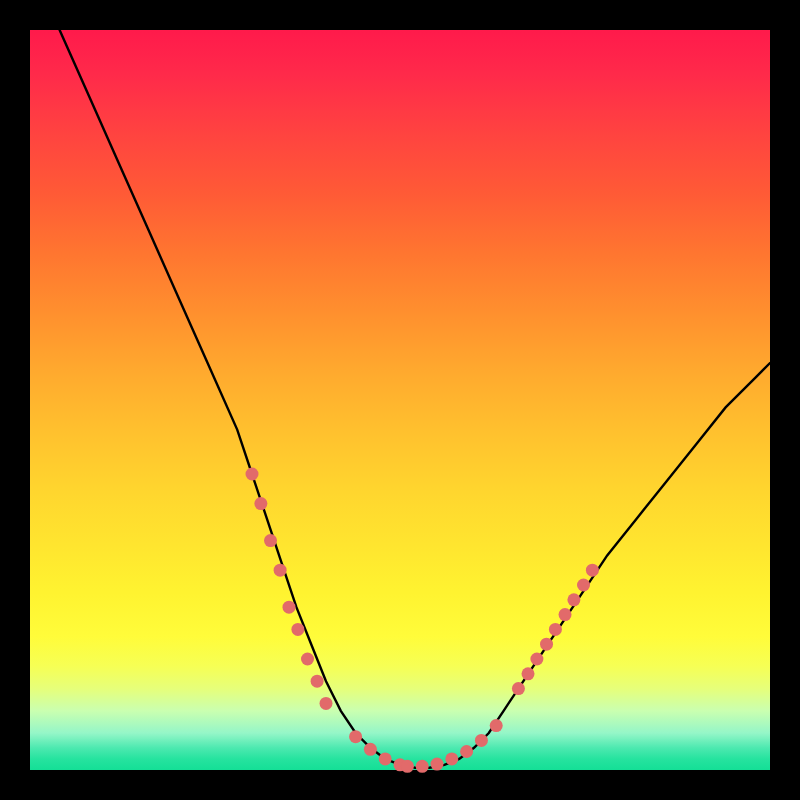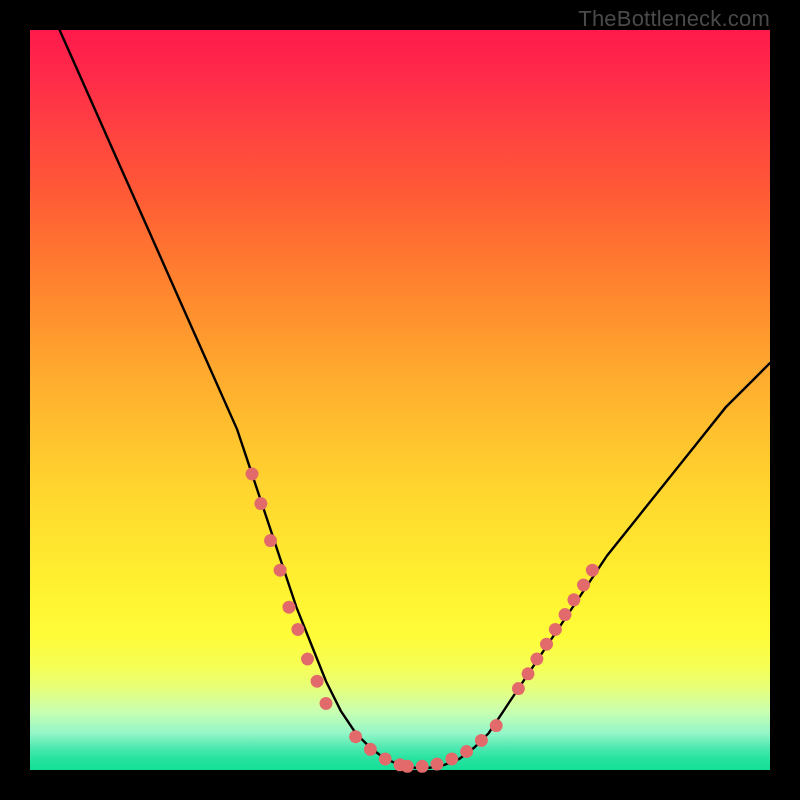--- a/index.html
+++ b/index.html
@@ -63,21 +63,20 @@
     width: 740px;
     height: 740px;
     overflow: visible;
   }
 </style>
 </head>
 <body>
 
 <div class="frame">
 
-  <div class="attribution">TheBottleneck.com</div>
 
   <div class="plot-area">
     <svg class="curve" viewBox="0 0 740 740" preserveAspectRatio="none">
       <path id="curve-path" fill="none" stroke="#000000" stroke-width="2.4" stroke-linecap="round" d="M29.60 0.00 L59.20 66.60 L88.80 133.20 L118.40 199.80 L148.00 266.40 L177.60 333.00 L207.20 399.60 L222.00 444.00 L236.80 488.40 L251.60 532.80 L266.40 577.20 L281.20 614.20 L296.00 651.20 L310.80 680.80 L325.60 703.00 L340.40 717.80 L355.20 728.90 L370.00 734.82 L384.80 737.78 L399.60 737.78 L414.40 734.82 L429.20 728.90 L444.00 717.80 L458.80 703.00 L473.60 680.80 L488.40 658.60 L503.20 636.40 L518.00 614.20 L547.60 569.80 L577.20 525.40 L606.80 488.40 L636.40 451.40 L666.00 414.40 L695.60 377.40 L725.20 347.80 L740.00 333.00"></path>
       <g id="dots-left">
           <circle cx="222.00" cy="444.00" r="6.5" fill="#e26a6a"></circle>
           <circle cx="230.88" cy="473.60" r="6.5" fill="#e26a6a"></circle>
           <circle cx="240.50" cy="510.60" r="6.5" fill="#e26a6a"></circle>
           <circle cx="250.12" cy="540.20" r="6.5" fill="#e26a6a"></circle>
           <circle cx="259.00" cy="577.20" r="6.5" fill="#e26a6a"></circle>

